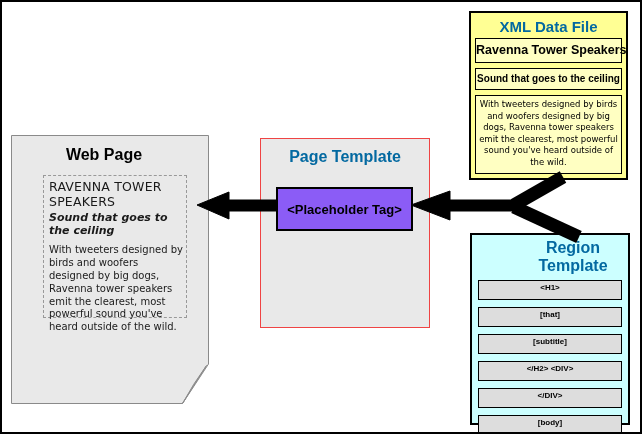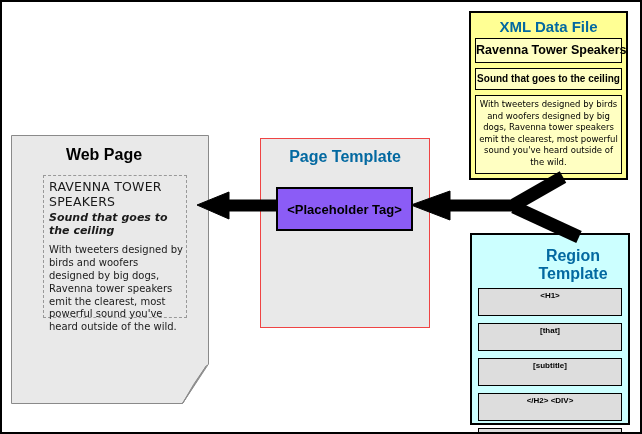--- a/index.html
+++ b/index.html
@@ -58,24 +58,24 @@
   }
   .xml-field.f1{top:25px;height:25px;font-size:12.5px;font-weight:bold;line-height:23px;white-space:nowrap;}
   .xml-field.f2{top:55px;height:22px;font-size:10px;font-weight:bold;line-height:20px;white-space:nowrap;}
   .xml-field.f3{top:82px;height:79px;font-family:"DejaVu Sans",sans-serif;font-size:8.5px;line-height:11.5px;padding:3px 2px;}
 
   
   .regionbox{
     left:468px;top:231px;width:160px;height:192px;
     box-sizing:border-box;background:#ccffff;border:2px solid #000;
   }
-  .regionbox .box-title{margin-top:12px;font-size:16px;padding-left:46px;}
+  .regionbox .box-title{margin-top:4px;font-size:16px;padding-left:46px;}
   .region-rows{margin:5px 6px 0 6px;}
   .region-row{
-    box-sizing:border-box;height:28px;margin-bottom:7px;
+    box-sizing:border-box;height:20px;margin-bottom:7px;
     border:1px solid #000;background:#dddddd;
     text-align:center;font-size:8px;font-weight:bold;line-height:14px;color:#000;
   }
 
   
   .arrows{position:absolute;left:0;top:0;width:638px;height:430px;z-index:5;pointer-events:none;}
   .arrows *{fill:#000;stroke:#000;}
 </style>
 </head>
 <body>

